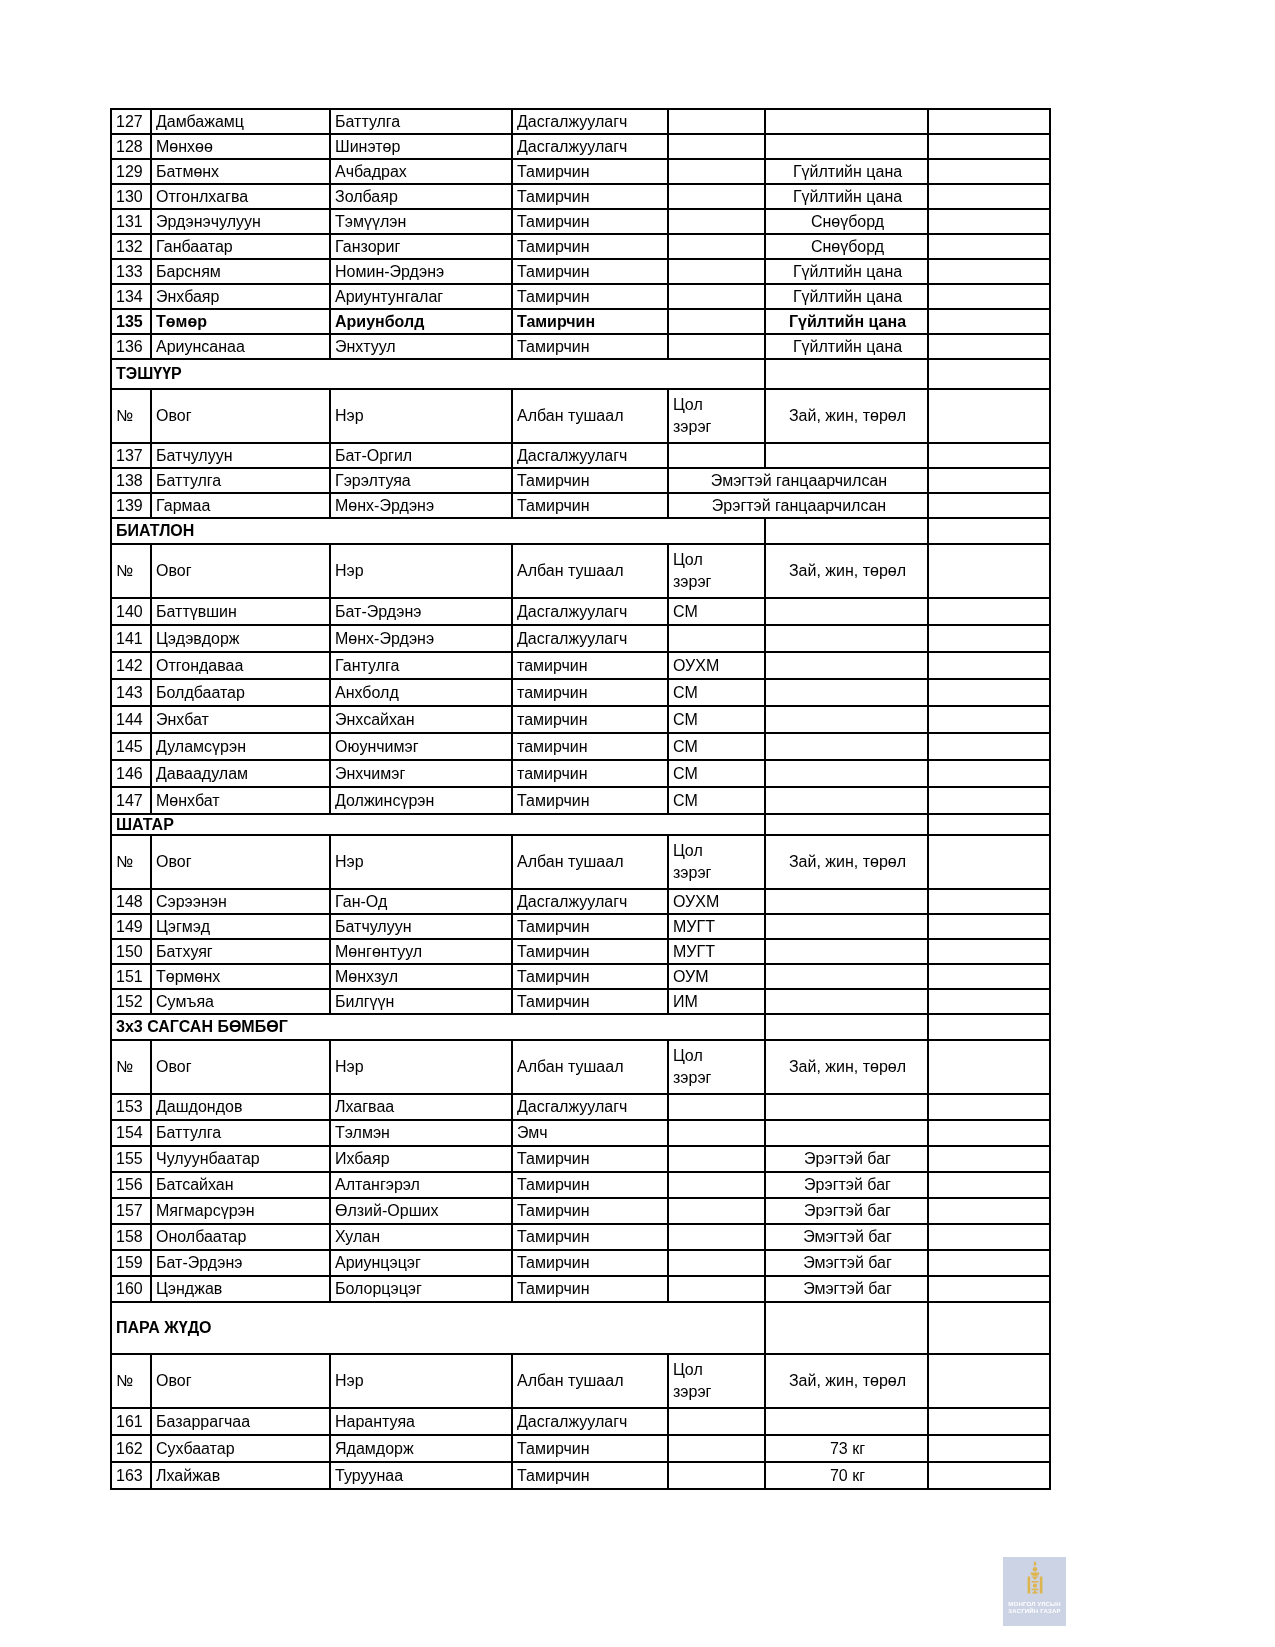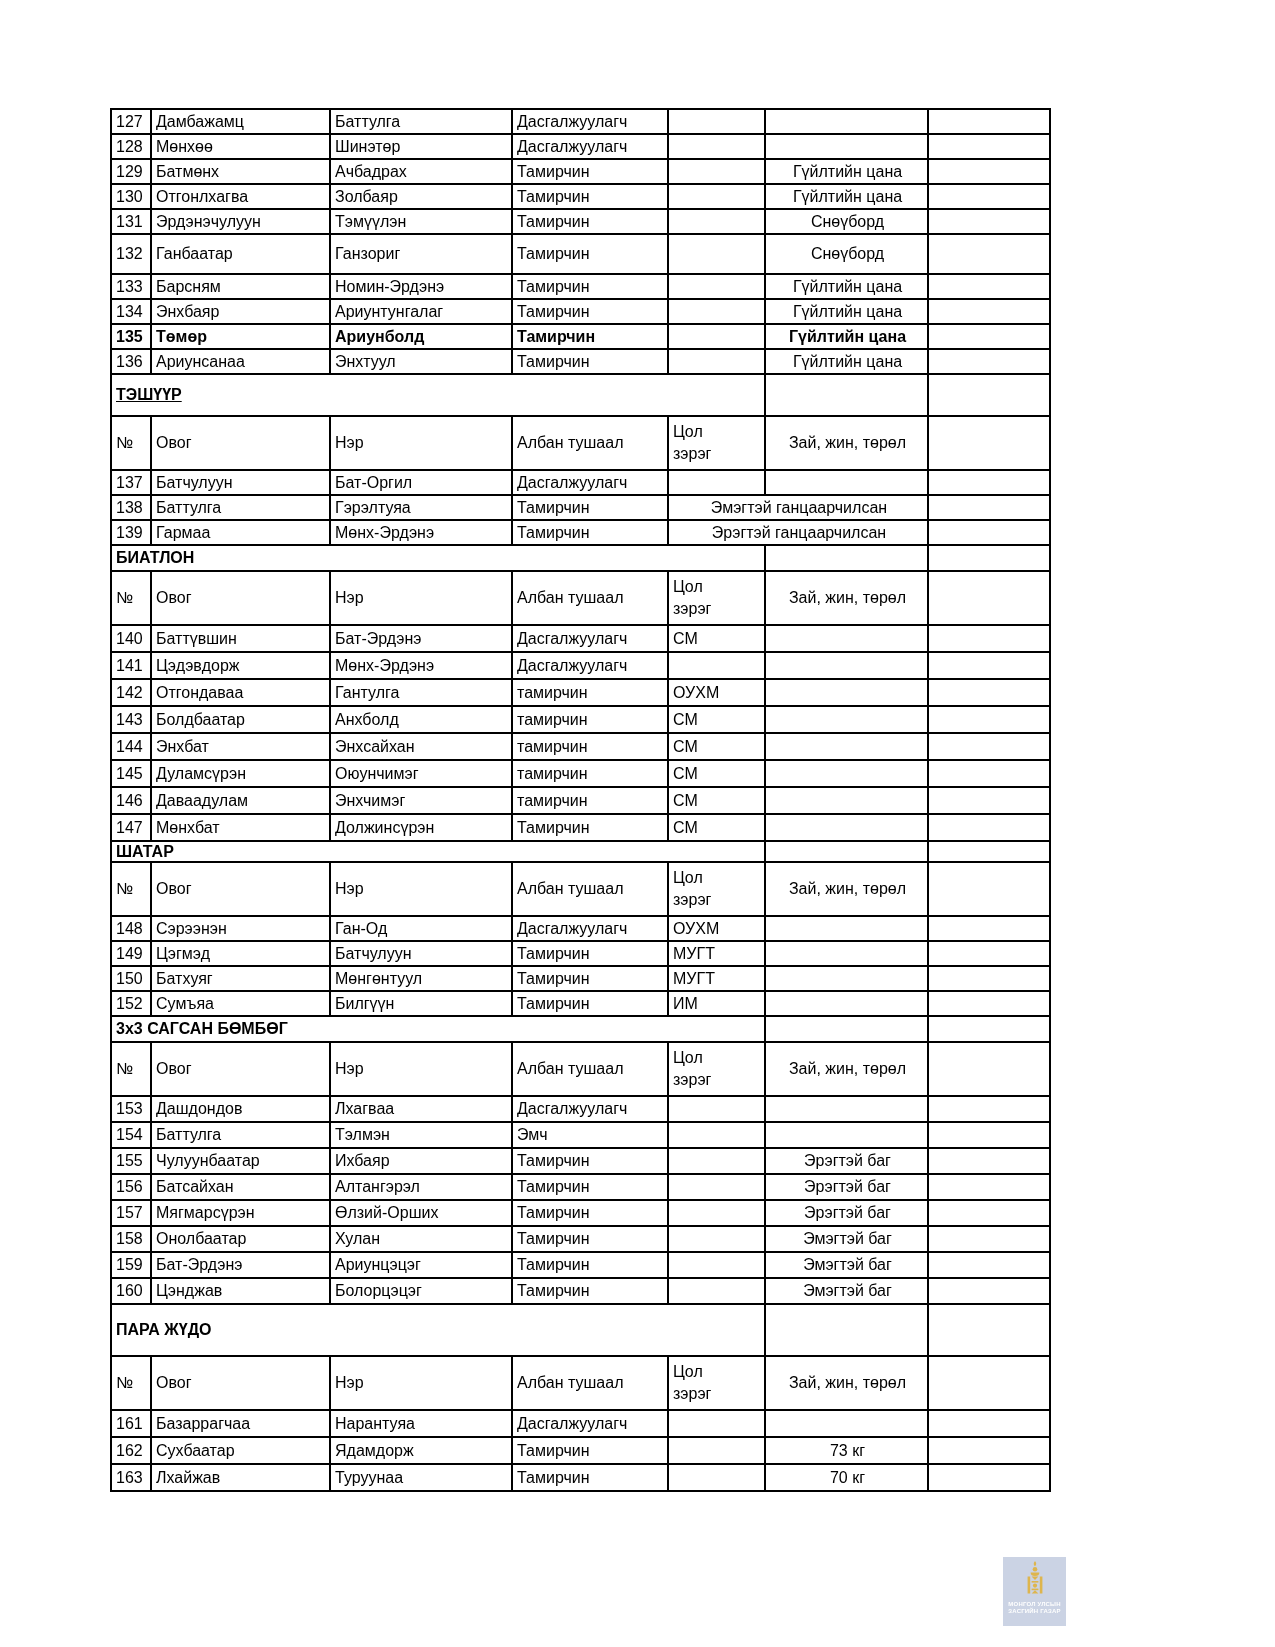--- a/index.html
+++ b/index.html
@@ -129,21 +129,21 @@
           </tr>
           <tr style="height: 25px;">
             <td class="c-no">131</td>
             <td>Эрдэнэчулуун</td>
             <td>Тэмүүлэн</td>
             <td>Тамирчин</td>
             <td class="c-rank"></td>
             <td class="c-type">Снөүборд</td>
             <td class="c-last"></td>
           </tr>
-          <tr style="height: 40px; padding-left: 37px;">
+          <tr style="height: 25px; padding-left: 37px;">
             <td class="c-no">132</td>
             <td>Ганбаатар</td>
             <td>Ганзориг</td>
             <td>Тамирчин</td>
             <td class="c-rank"></td>
             <td class="c-type">Снөүборд</td>
             <td class="c-last"></td>
           </tr>
           <tr style="height: 25px;">
             <td class="c-no">133</td>
@@ -174,21 +174,21 @@
           </tr>
           <tr style="height: 25px;">
             <td class="c-no">136</td>
             <td>Ариунсанаа</td>
             <td>Энхтуул</td>
             <td>Тамирчин</td>
             <td class="c-rank"></td>
             <td class="c-type">Гүйлтийн цана</td>
             <td class="c-last"></td>
           </tr>
-          <tr class="section-row" style="height: 42px; text-decoration: underline;">
+          <tr class="section-row" style="height: 30px;">
             <td class="sec-title" colspan="5">ТЭШҮҮР</td>
             <td class="c-type"></td>
             <td class="c-last"></td>
           </tr>
           <tr class="header-row" style="height: 54px;">
             <td class="c-no">№</td>
             <td>Овог</td>
             <td>Нэр</td>
             <td>Албан тушаал</td>
             <td>
@@ -343,20 +343,29 @@
             <td class="c-rank">МУГТ</td>
             <td class="c-type"></td>
             <td class="c-last"></td>
           </tr>
           <tr style="height: 25px;">
             <td class="c-no">150</td>
             <td>Батхуяг</td>
             <td>Мөнгөнтуул</td>
             <td>Тамирчин</td>
             <td class="c-rank">МУГТ</td>
+            <td class="c-type"></td>
+            <td class="c-last"></td>
+          </tr>
+          <tr style="height: 25px;">
+            <td class="c-no">151</td>
+            <td>Төрмөнх</td>
+            <td>Мөнхзул</td>
+            <td>Тамирчин</td>
+            <td class="c-rank">ОУМ</td>
             <td class="c-type"></td>
             <td class="c-last"></td>
           </tr>
           <tr style="height: 25px;">
             <td class="c-no">152</td>
             <td>Сумъяа</td>
             <td>Билгүүн</td>
             <td>Тамирчин</td>
             <td class="c-rank">ИМ</td>
             <td class="c-type"></td>

